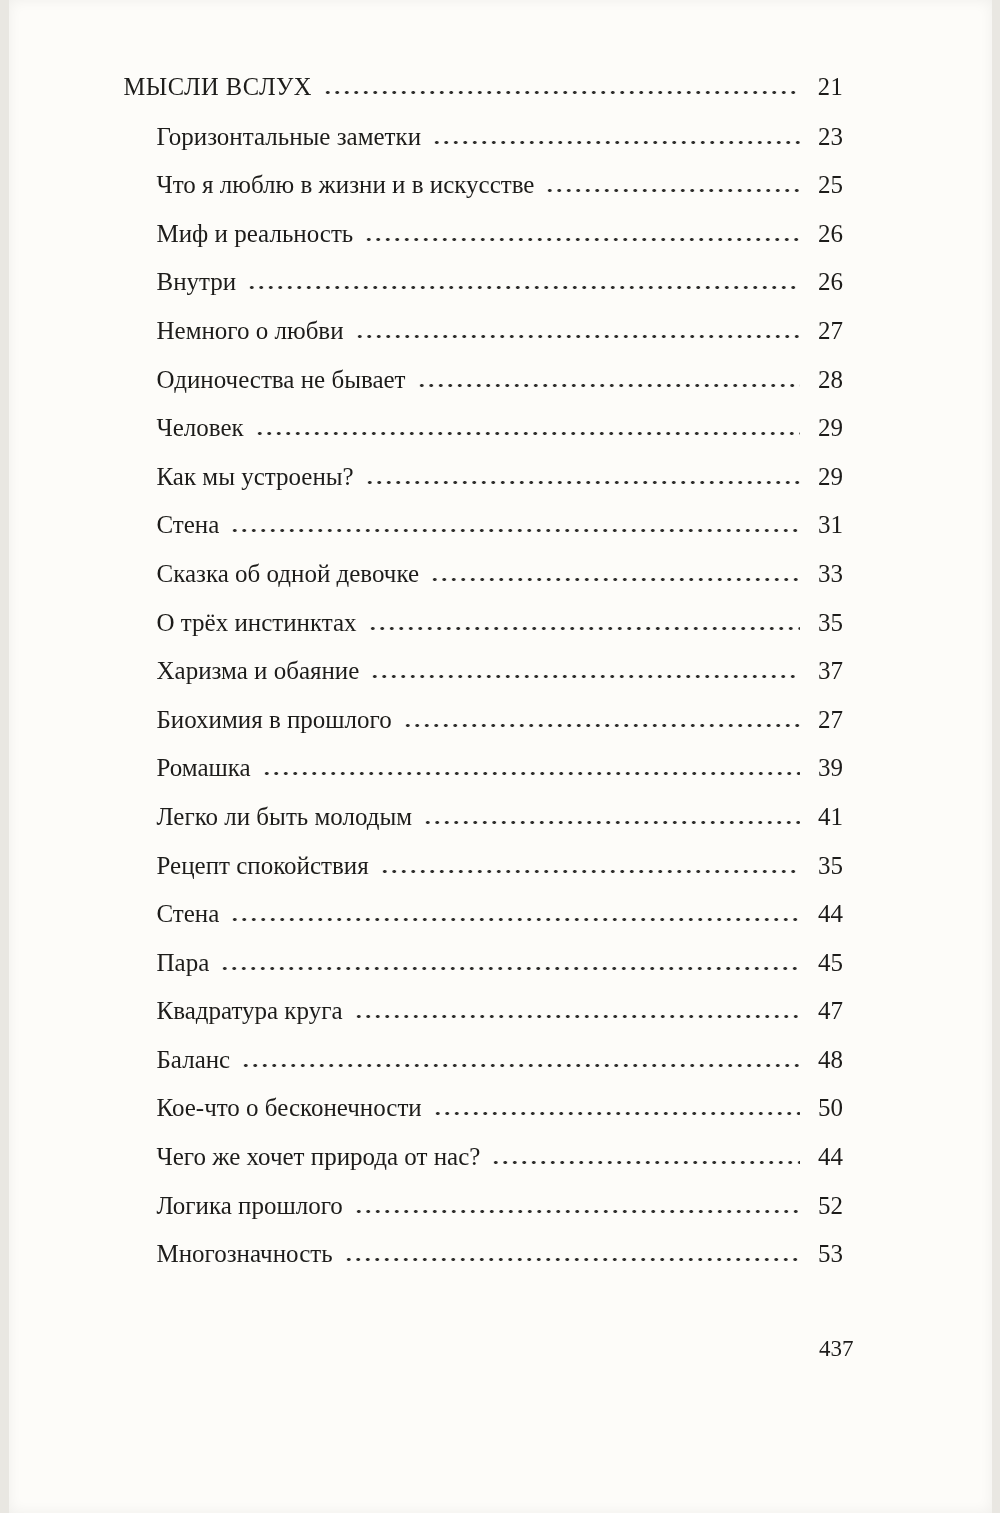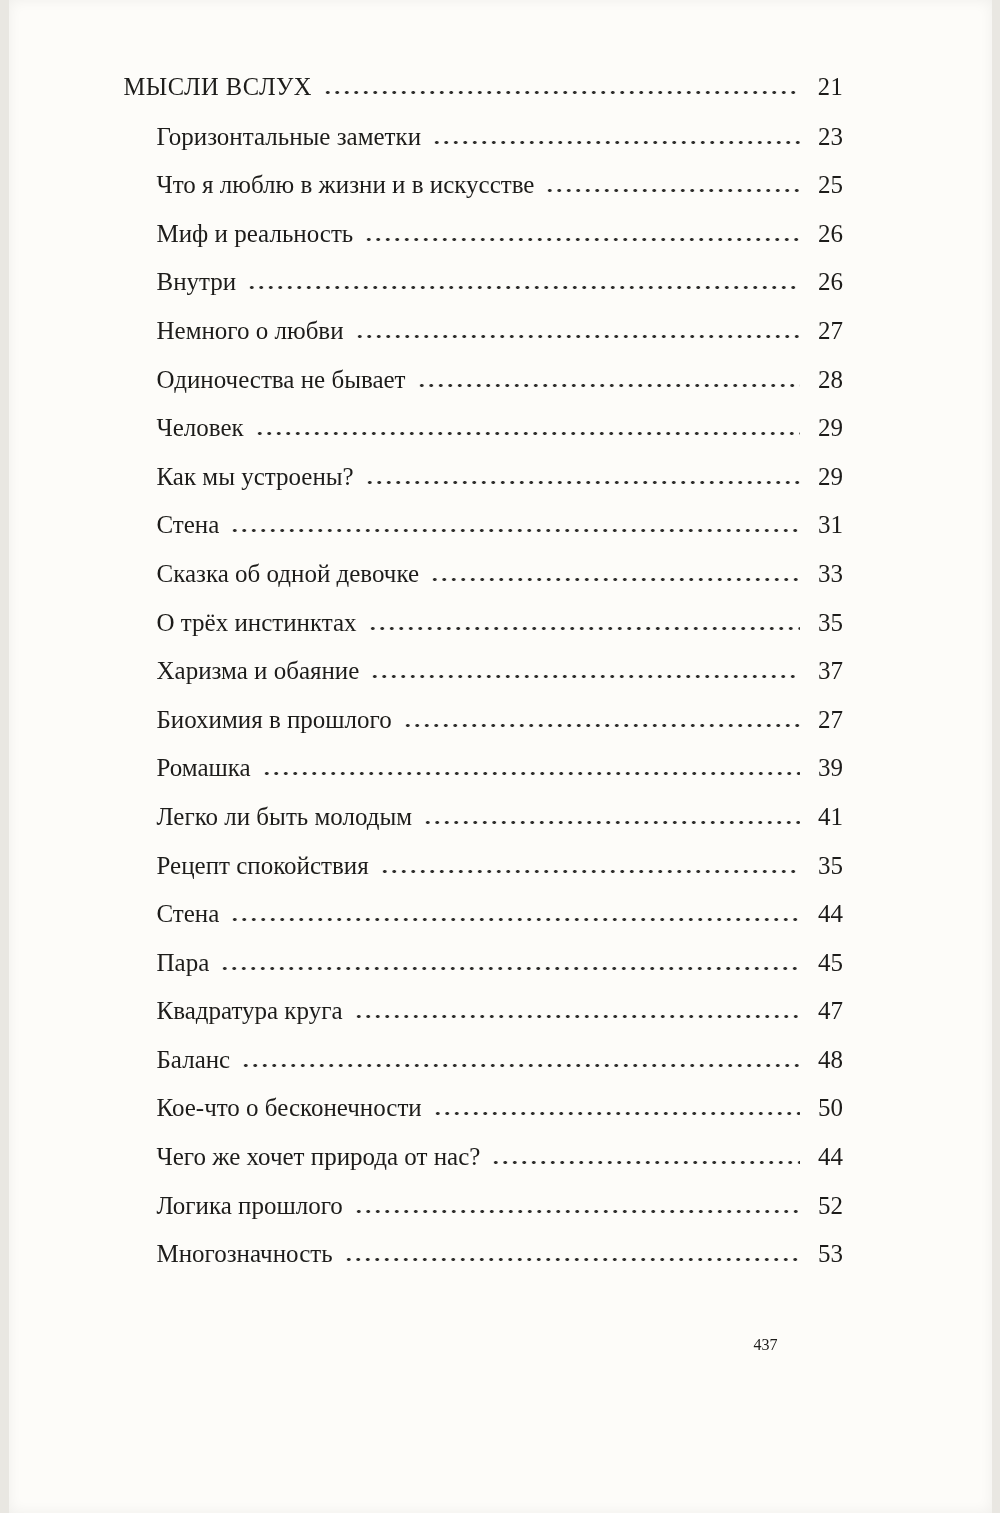--- a/index.html
+++ b/index.html
@@ -51,21 +51,22 @@
   .pagenum {
     flex: 0 0 46px;
     text-align: center;
     white-space: nowrap;
   }
   .footer-page {
     position: absolute;
     top: 1336px;
     right: 138px;
     width: 100px;
-    font-size: 16px;
+    text-align: right;
+    font-size: 23px;
   }
 </style>
 </head>
 <body>
 
 <div class="page">
   <div class="toc">
     <div class="toc-row header">
       <span class="title">МЫСЛИ ВСЛУХ</span>
       <span class="dots"></span>

